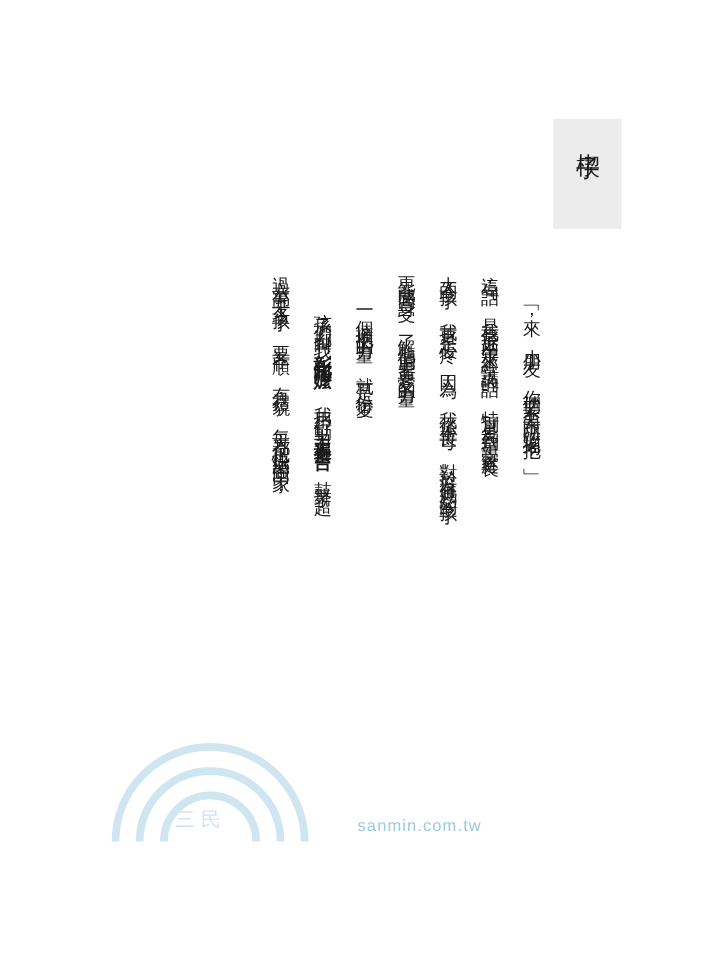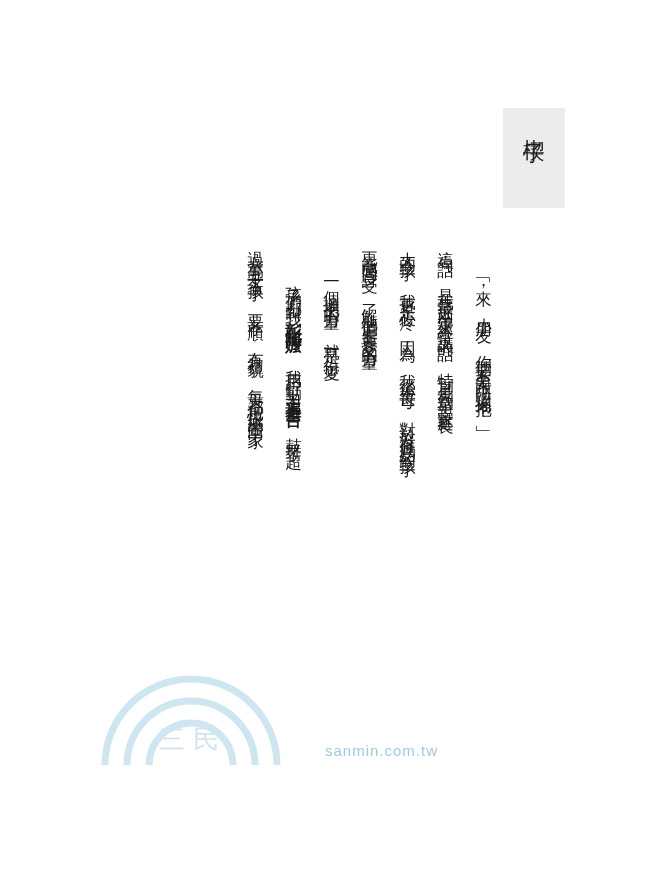--- a/index.html
+++ b/index.html
@@ -127,21 +127,21 @@
     font-size: 15px;
     color: #9ec9de;
     letter-spacing: 1px;
     font-family: "Liberation Sans", sans-serif;
     white-space: nowrap;
   }
   .wm-min {
     position: absolute;
     left: 74px;
     bottom: 26px;
-    font-size: 26px;
+    font-size: 18px;
     color: #cfe3ee;
     font-family: "DejaVu Serif", "Liberation Serif", serif;
     white-space: nowrap;
   }
 </style>
 </head>
 <body>
 
 <div class="page-frame">
 

